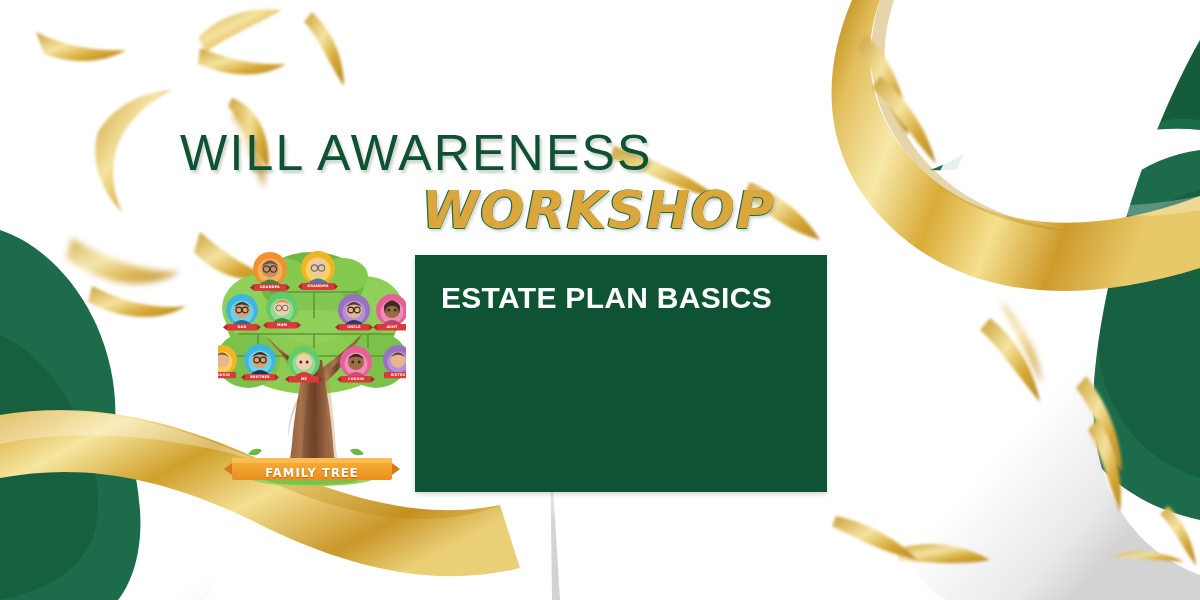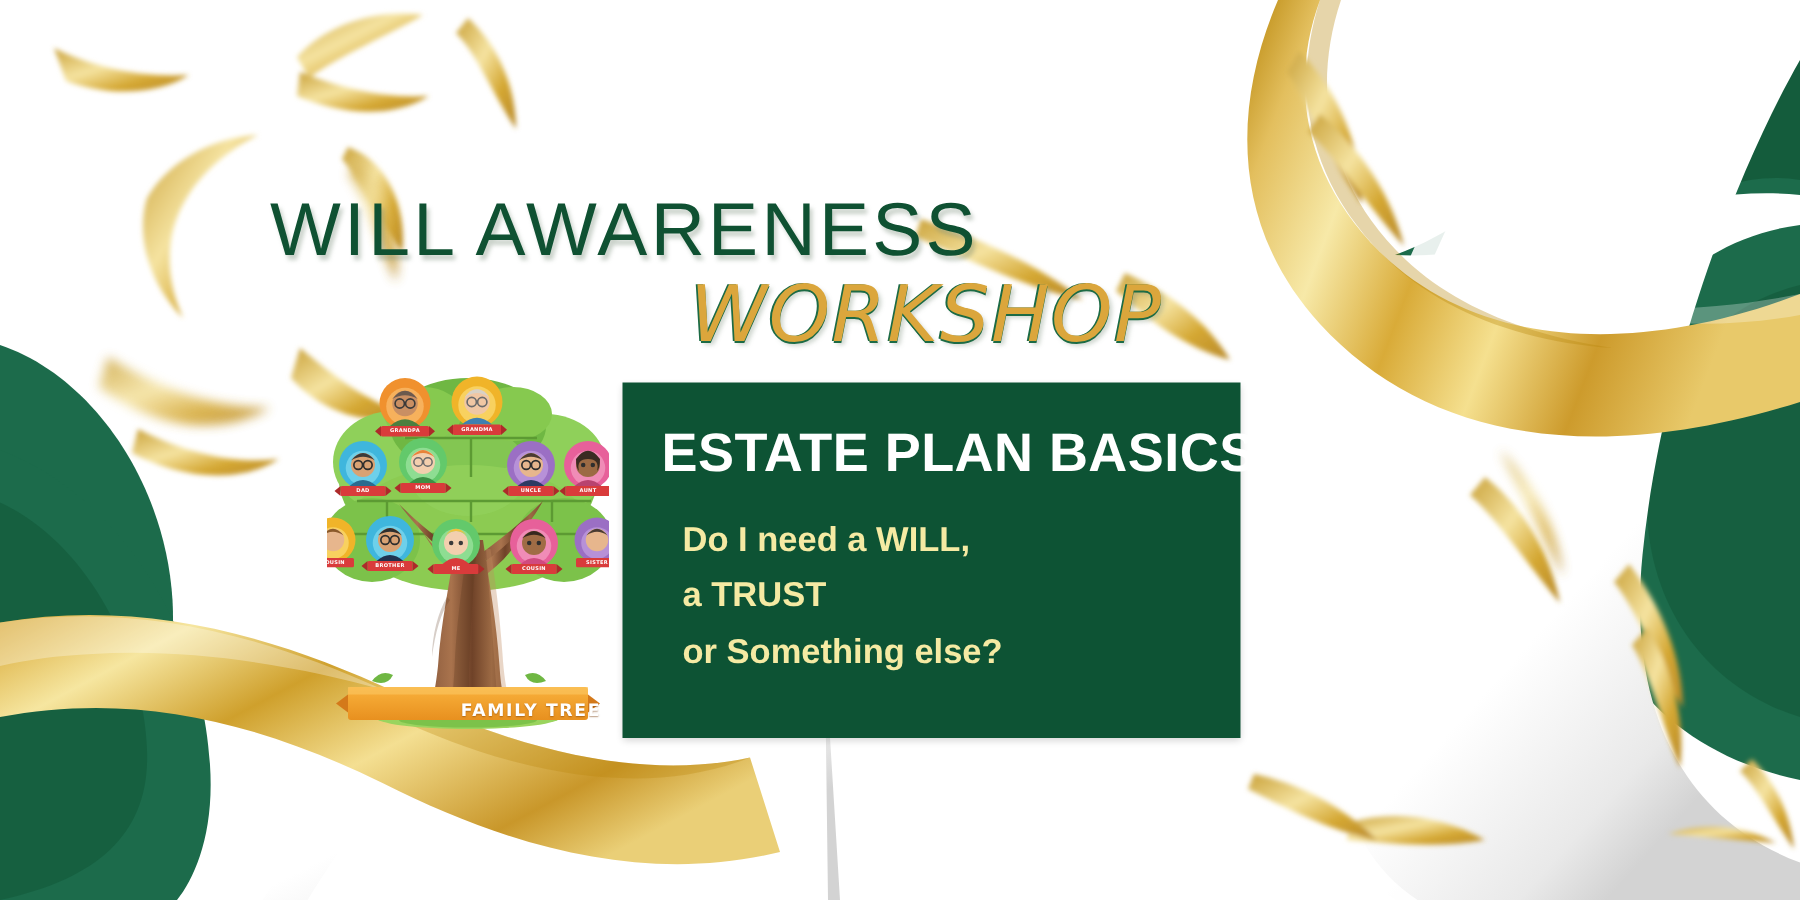--- a/index.html
+++ b/index.html
@@ -36,21 +36,21 @@
     font-weight: 400;
     letter-spacing: 2.2px;
     color: #0f5132;
     line-height: 1.0;
     white-space: nowrap;
     text-shadow: 2px 3px 3px rgba(120,140,120,0.40);
   }
   #title-sub {
     font-family: "DejaVu Sans", sans-serif;
     font-style: italic;
-    font-weight: normal;
+    font-weight: bold;
     font-size: 52px;
     letter-spacing: 1px;
     color: #dba63c;
     line-height: 1.0;
     margin-top: 6px;
     text-align: right;
     padding-right: 25px;
     white-space: nowrap;
     text-shadow:
       -1.2px 0 0 #1c6b45,
@@ -65,21 +65,21 @@
     width: 412px;
     height: 237px;
     background: #0d5334;
     box-shadow: 0 2px 5px rgba(0,0,0,0.18);
     z-index: 40;
   }
   #card-heading {
     position: absolute;
     left: 26px;
     top: 26px;
-    font-size: 36px;
+    font-size: 30px;
     font-weight: bold;
     color: #ffffff;
     letter-spacing: 0.3px;
     white-space: nowrap;
   }
   #card-lines {
     position: absolute;
     left: 40px;
     top: 86px;
     width: 360px;
@@ -124,21 +124,20 @@
     left: 50%;
     top: 218px;
     transform: translateX(-50%);
     font-family: "DejaVu Sans", sans-serif;
     font-size: 11.5px;
     font-weight: bold;
     color: #ffffff;
     letter-spacing: 1.1px;
     white-space: nowrap;
     text-shadow: 0 1px 1px rgba(120,60,10,0.5);
-    margin-left: 42px;
   }
 </style>
 </head>
 <body>
 
 <div id="banner">
 
   <svg class="layer" viewBox="0 0 1200 600" preserveAspectRatio="none">
     <defs>
       <linearGradient id="goldGrad" x1="0%" y1="0%" x2="100%" y2="30%">
@@ -511,20 +510,15 @@
       <div class="tree-label" style="left:86px;  top:129px;">ME</div>
       <div class="tree-label" style="left:138px; top:129px;">COUSIN</div>
       <div class="tree-label" style="left:180px; top:125px;">SISTER</div>
       <div class="tree-label" style="left:4px;   top:125px;">COUSIN</div>
       <div id="banner-label">FAMILY TREE</div>
     </div>
   </div>
 
   <div id="info-card">
     <div id="card-heading">ESTATE PLAN BASICS</div>
-    <div id="card-lines">
-      <div class="card-line">Do I need  a WILL,</div>
-      <div class="card-line">a TRUST</div>
-      <div class="card-line">or Something else?</div>
-    </div>
   </div>
 
 </div>
 
 </body></html>

